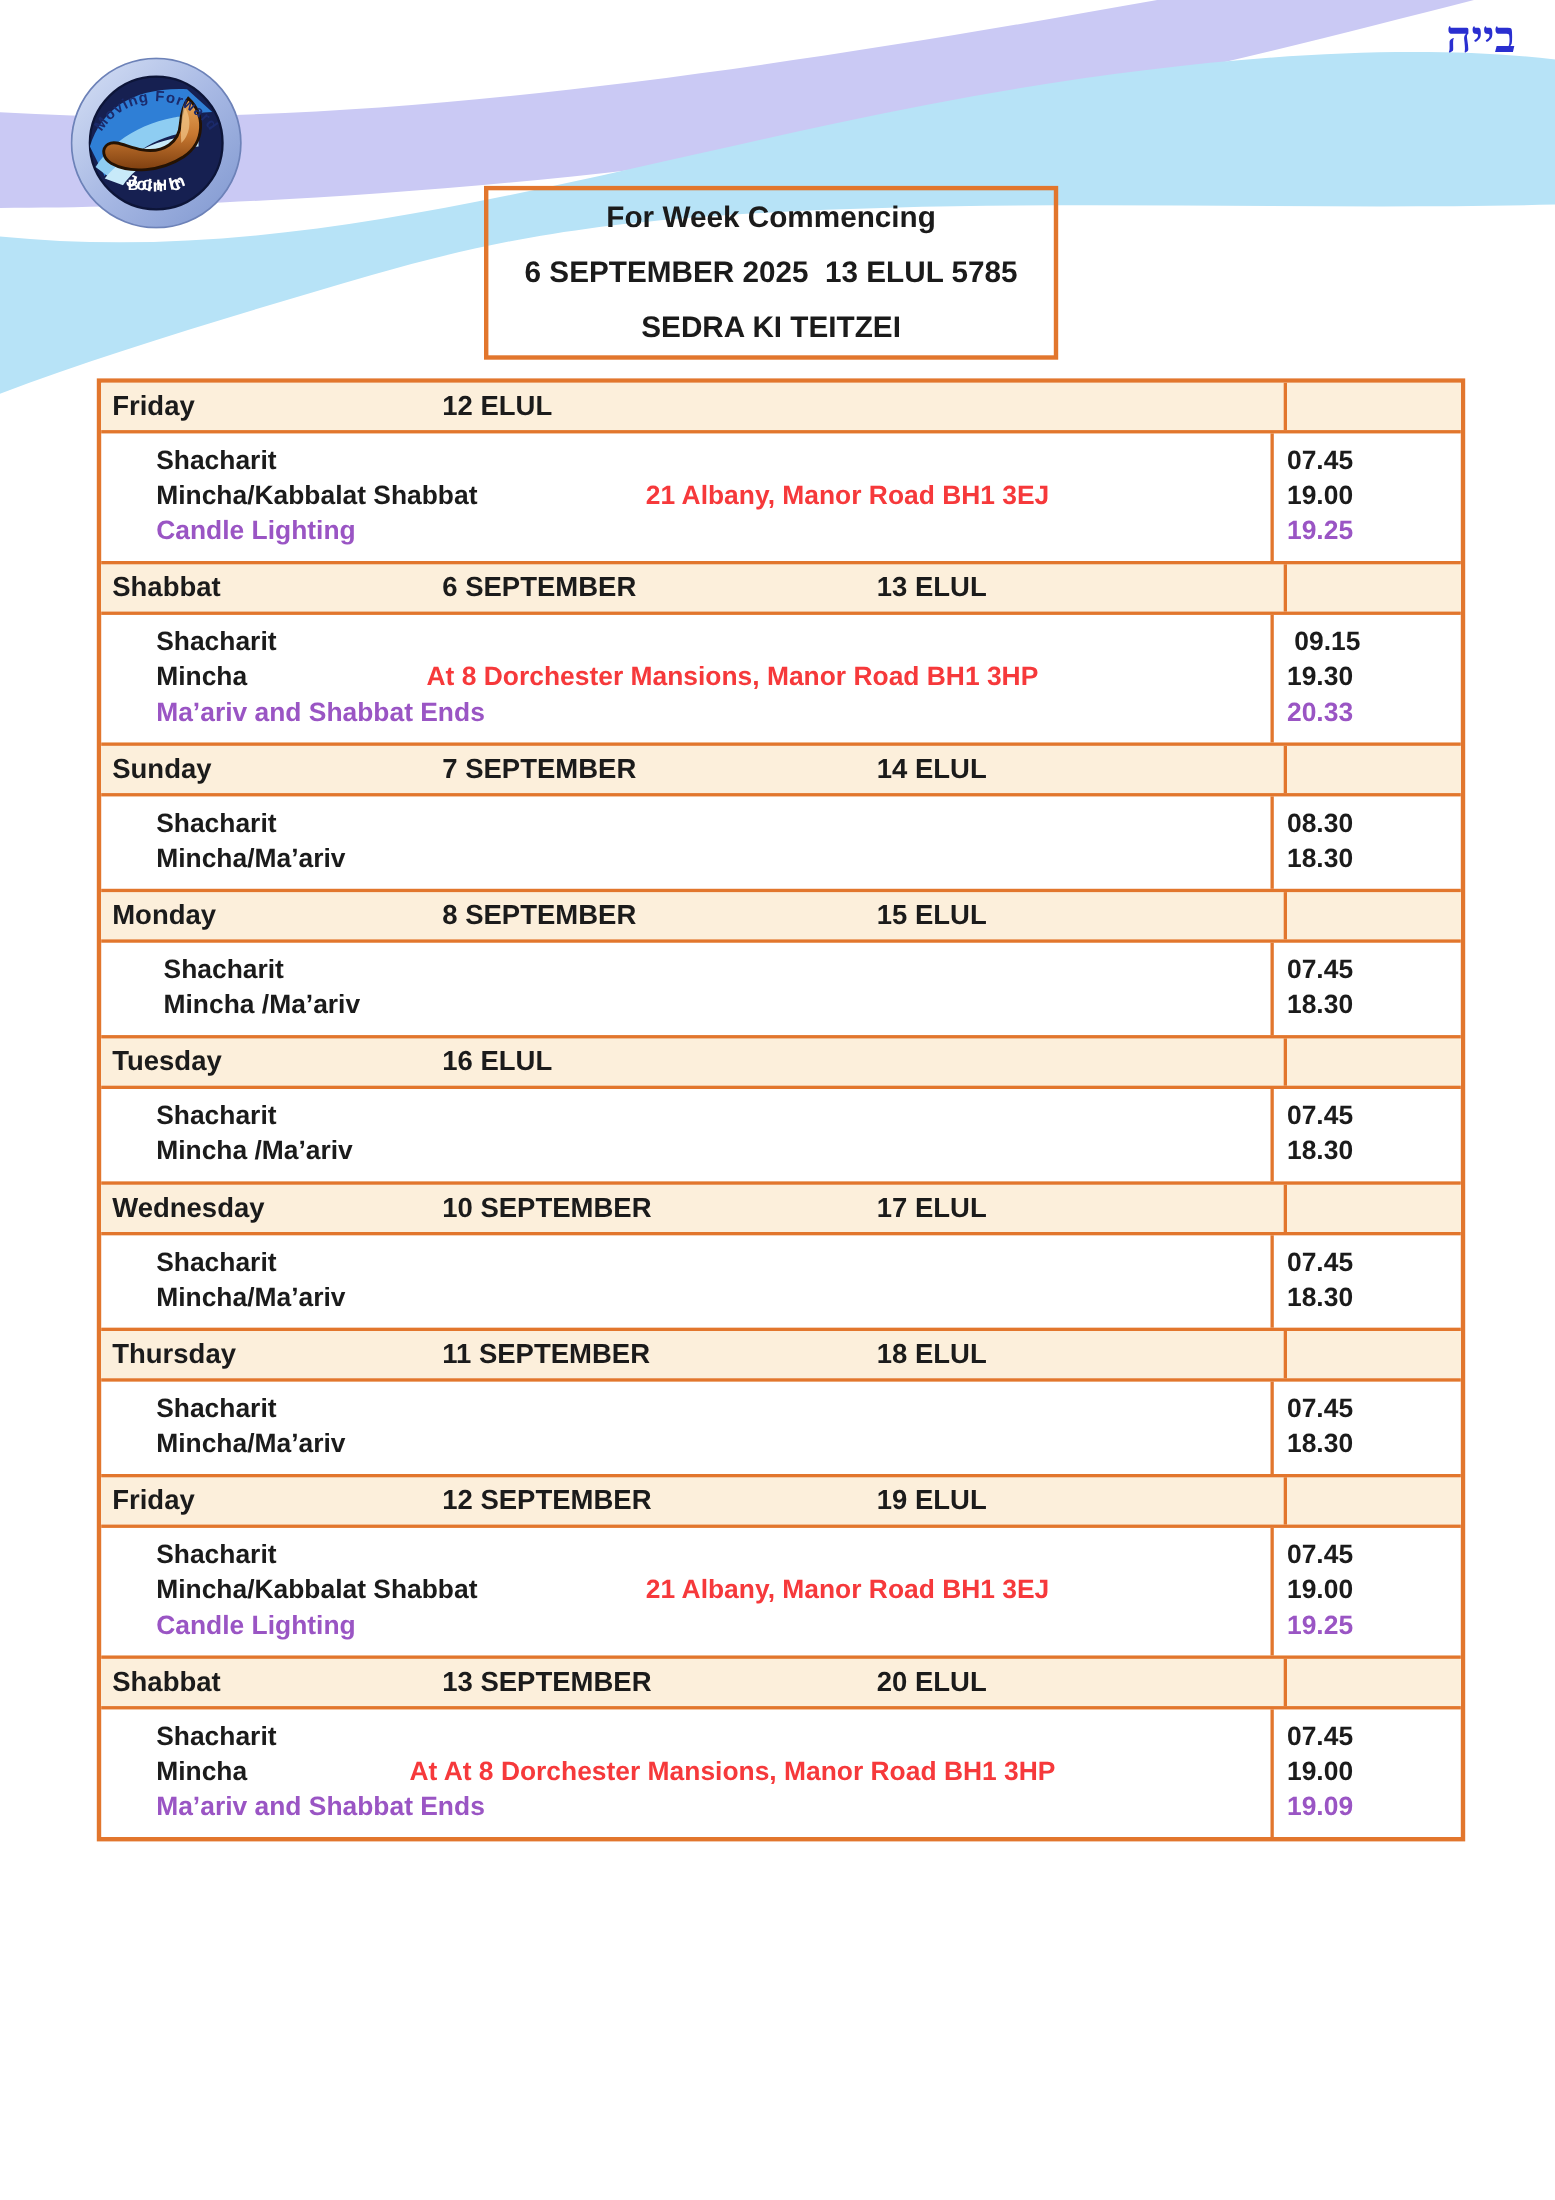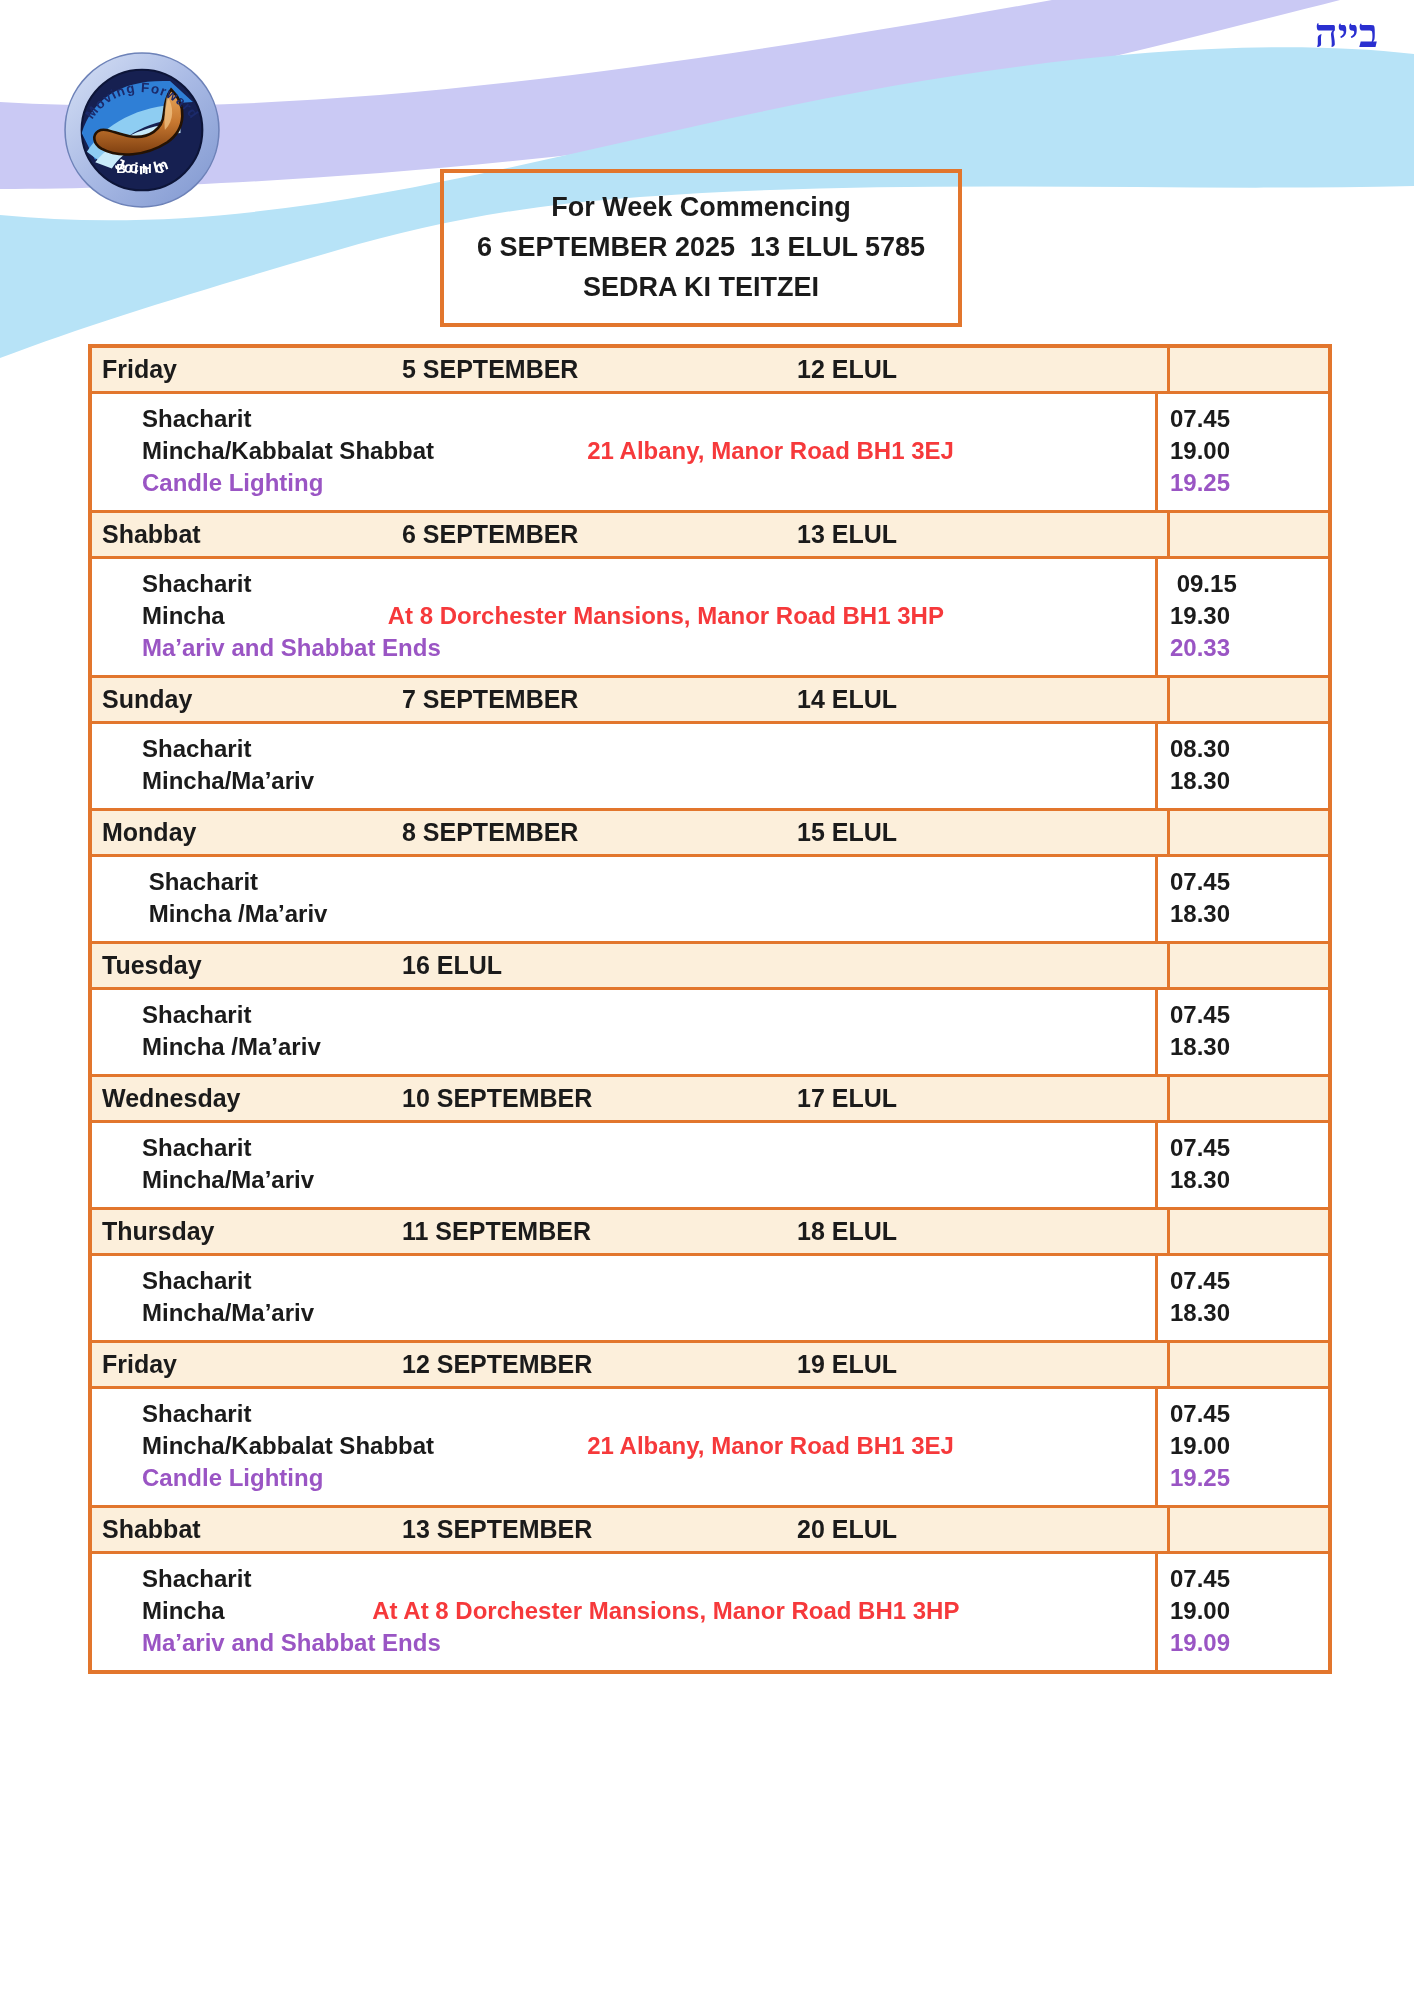--- a/index.html
+++ b/index.html
@@ -17,21 +17,21 @@
     font-family:"Liberation Serif","DejaVu Serif",serif;
     font-weight:700;font-size:40px;line-height:1;
   }
   
   .logo{position:absolute;left:64px;top:52px;width:156px;height:156px;z-index:3;}
   
   .header-box{
     position:absolute;left:440px;top:169px;width:514px;height:150px;z-index:2;
     border:4px solid var(--table-border,#e2762d);
     display:flex;flex-direction:column;justify-content:center;align-items:center;
-    gap:6px;text-align:center;background:transparent;
+    gap:16px;text-align:center;background:transparent;
   }
   .header-box .hb-line{font-weight:700;font-size:27px;line-height:1.25;white-space:pre;}
   
   .sched{
     position:absolute;left:88px;top:344px;width:1244px;z-index:2;
     border:4px solid var(--table-border,#e2762d);
     box-sizing:border-box;background:#ffffff;
   }
   .day-header-row{
     display:flex;background:var(--header-row-bg,#fcefdb);
@@ -105,21 +105,20 @@
 <div class="header-box">
   <div class="hb-line">For Week Commencing</div>
   <div class="hb-line">6 SEPTEMBER 2025  13 ELUL 5785</div>
   <div class="hb-line">SEDRA KI TEITZEI</div>
 </div>
 
 <div class="sched" id="schedule-table">
     <div class="day-header-row">
       <div class="dh-left">
         <span class="day">Friday</span>
-        <span class="date">5 SEPTEMBER</span>
         <span class="elul">12 ELUL</span>
       </div>
       <div class="dh-spacer"></div>
     </div>
     <div class="body-row">
       <div class="br-left">
         <div class="line">
           <span class="svc-label">Shacharit</span>
         </div>
         <div class="line">

